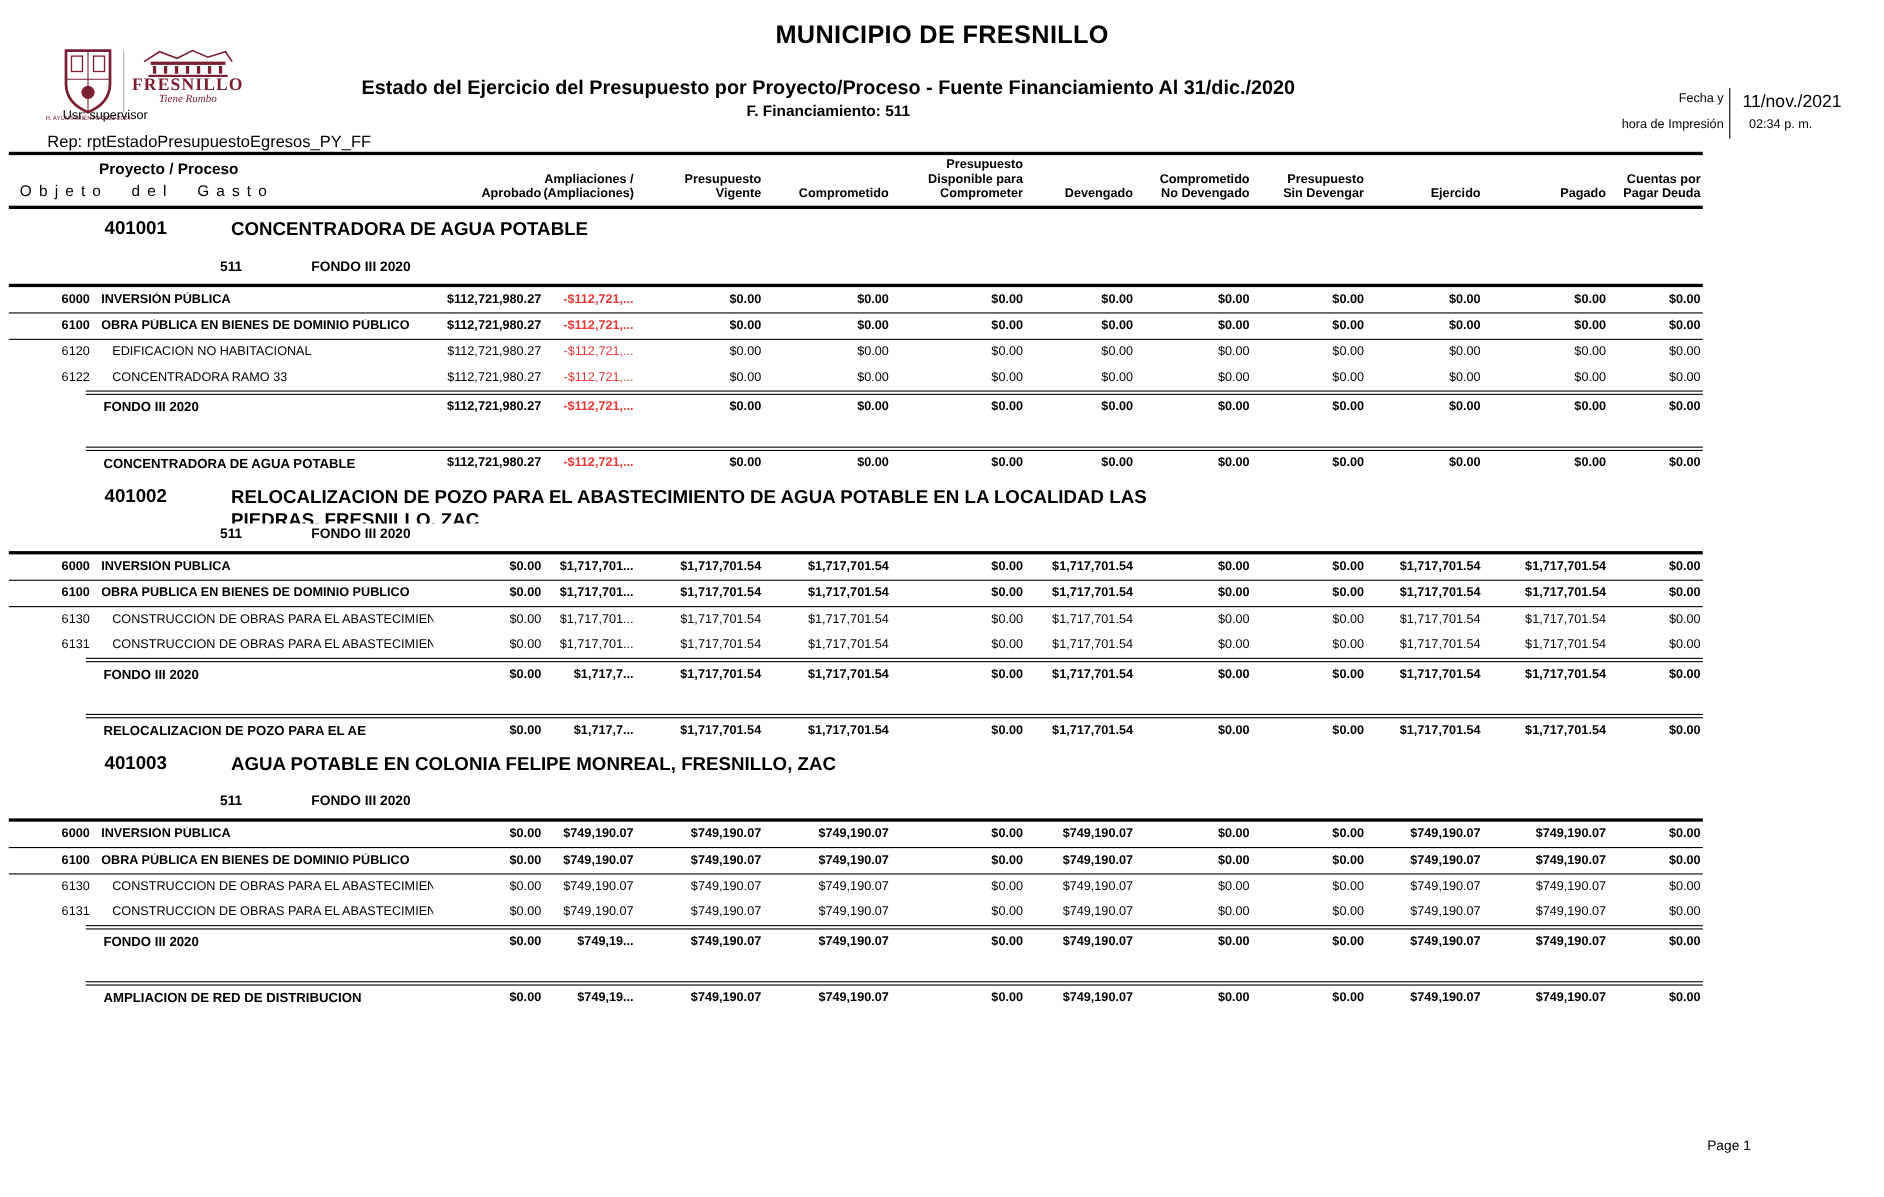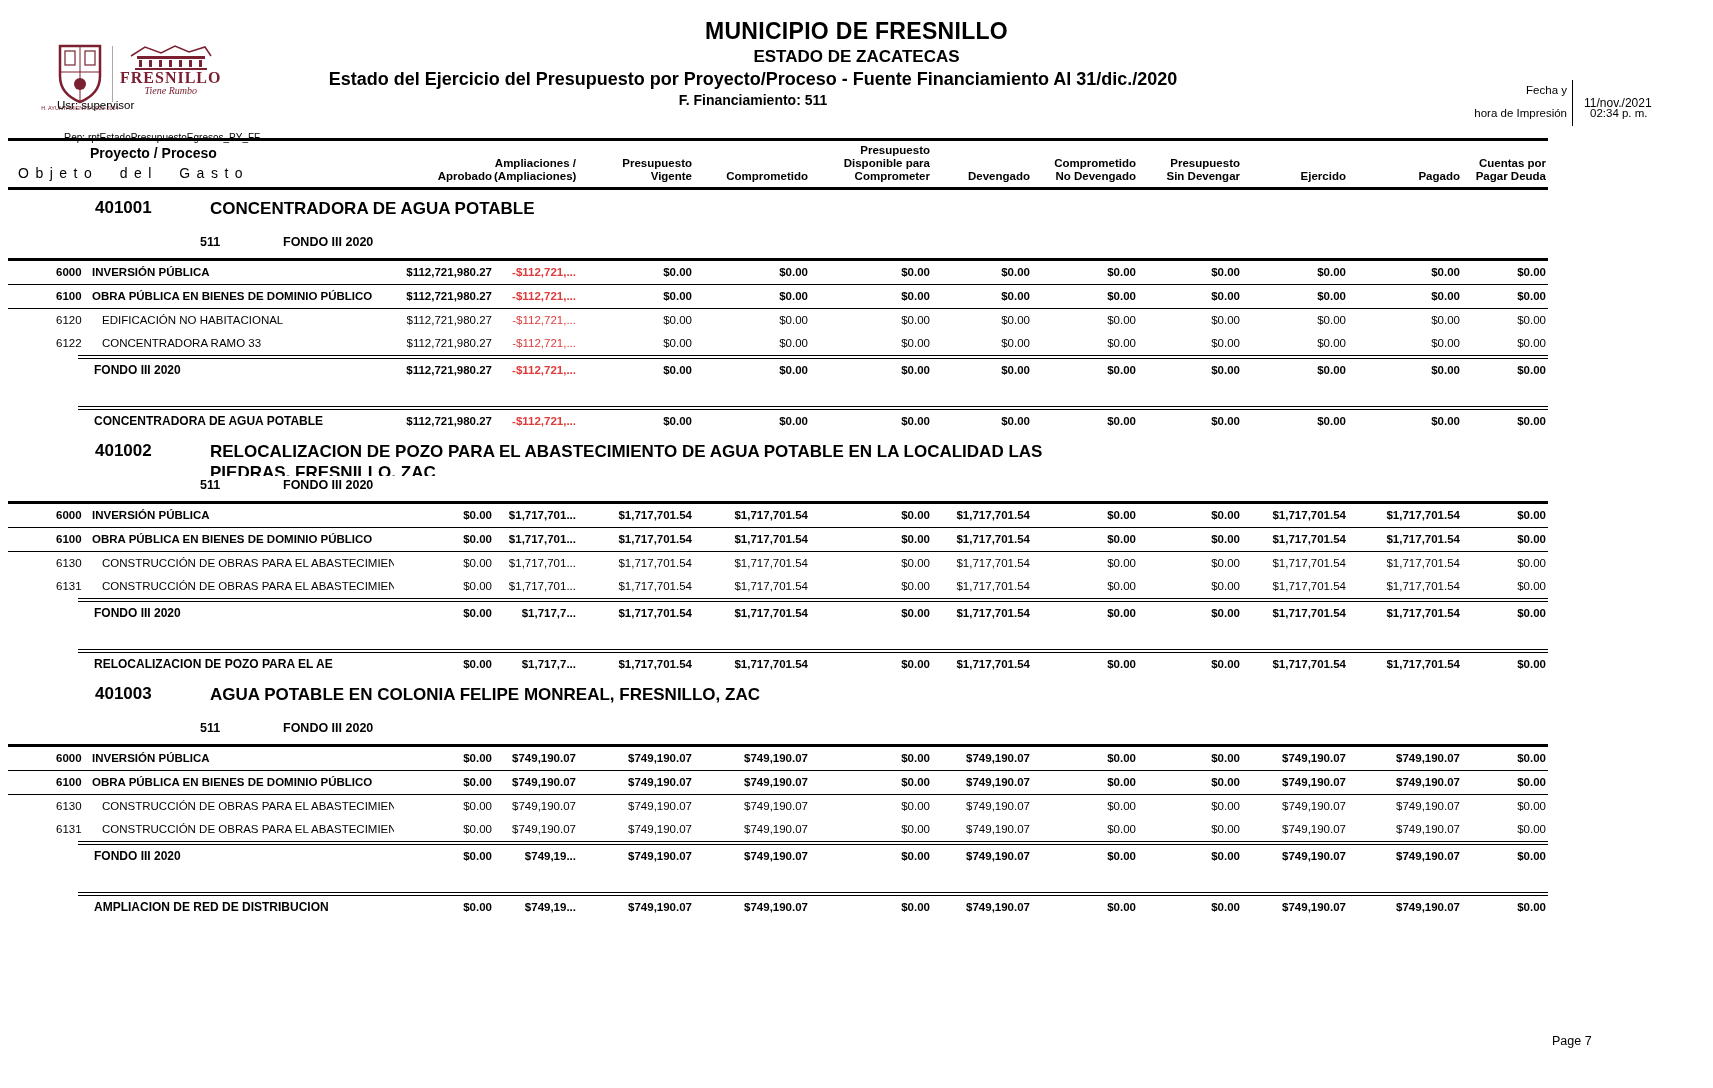--- a/index.html
+++ b/index.html
@@ -11,25 +11,25 @@
     position:relative;width:1713px;height:1088px;background:#fff;
     font-family:"Liberation Sans", sans-serif;color:#000;overflow:hidden;
   }
   
   .abs{position:absolute;}
   .t1{top:18px;left:0;width:1713px;text-align:center;font-size:23px;font-weight:bold;letter-spacing:.3px;}
   .t2{top:47px;left:0;width:1713px;text-align:center;font-size:17px;font-weight:bold;}
   .t3{top:69px;left:0;width:1506px;text-align:center;font-size:18px;font-weight:bold;}
   .t4{top:92px;left:0;width:1506px;text-align:center;font-size:14px;font-weight:bold;}
   .usr{top:99px;left:57px;font-size:11.5px;}
-  .rep{top:121px;left:64px;font-size:10px;margin-top:11px;}
+  .rep{top:121px;left:43px;font-size:15px;}
   .fecha1{top:84px;left:1420px;width:147px;text-align:right;font-size:11.5px;}
   .fecha2{top:107px;left:1420px;width:147px;text-align:right;font-size:11.5px;}
   .fvline{top:80px;left:1572px;width:1px;height:46px;background:#000;}
-  .fdate{top:84px;left:1584px;font-size:12px;margin-top:12px;}
+  .fdate{top:84px;left:1584px;font-size:16px;}
   .ftime{top:107px;left:1590px;font-size:11.5px;}
   .pagenum{top:1034px;left:1552px;font-size:12.5px;}
 
   
   .logo{top:44px;left:55px;display:flex;align-items:flex-start;gap:7px;}
   .crest-wrap{display:flex;flex-direction:column;align-items:center;width:50px;}
   .crest-cap{font-size:5.5px;color:var(--maroon);text-align:center;line-height:6px;margin-top:1px;white-space:nowrap;}
   .logo-div{width:1px;height:56px;background:#aaa;margin-top:2px;}
   .wordmark{display:flex;flex-direction:column;align-items:center;}
   .wm-name{font-family:"Liberation Serif",serif;font-weight:bold;font-size:16px;color:var(--maroon);letter-spacing:1px;line-height:15px;}
@@ -101,21 +101,20 @@
         <rect x="60" y="16" width="3" height="7" fill="#7a2030"></rect>
         <rect x="70" y="16" width="3" height="7" fill="#7a2030"></rect>
         <rect x="6" y="24" width="72" height="2" fill="#7a2030"></rect>
       </svg>
       <div class="wm-name">FRESNILLO</div>
       <div class="wm-tag">Tiene Rumbo</div>
     </div>
   </div>
 
   <div class="abs t1">MUNICIPIO DE FRESNILLO</div>
-  <div class="abs t2">ESTADO DE ZACATECAS</div>
   <div class="abs t3">Estado del Ejercicio del Presupuesto por Proyecto/Proceso - Fuente Financiamiento Al 31/dic./2020</div>
   <div class="abs t4">F. Financiamiento: 511</div>
 
   <div class="abs usr">Usr: supervisor</div>
   <div class="abs rep">Rep: rptEstadoPresupuestoEgresos_PY_FF</div>
 
   <div class="abs fecha1">Fecha y</div>
   <div class="abs fecha2">hora de Impresión</div>
   <div class="abs fvline"></div>
   <div class="abs fdate">11/nov./2021</div>
@@ -462,14 +461,14 @@
           <div class="cell money b">$749,190.07</div>
           <div class="cell money b">$0.00</div>
           <div class="cell money b">$0.00</div>
           <div class="cell money b">$749,190.07</div>
           <div class="cell money b">$749,190.07</div>
           <div class="cell money b">$0.00</div>
         </div>
       </section>
     </div>
 
-  <div class="abs pagenum">Page 7</div>
+  <div class="abs pagenum">Page 1</div>
 </div>
 
 </body></html>

